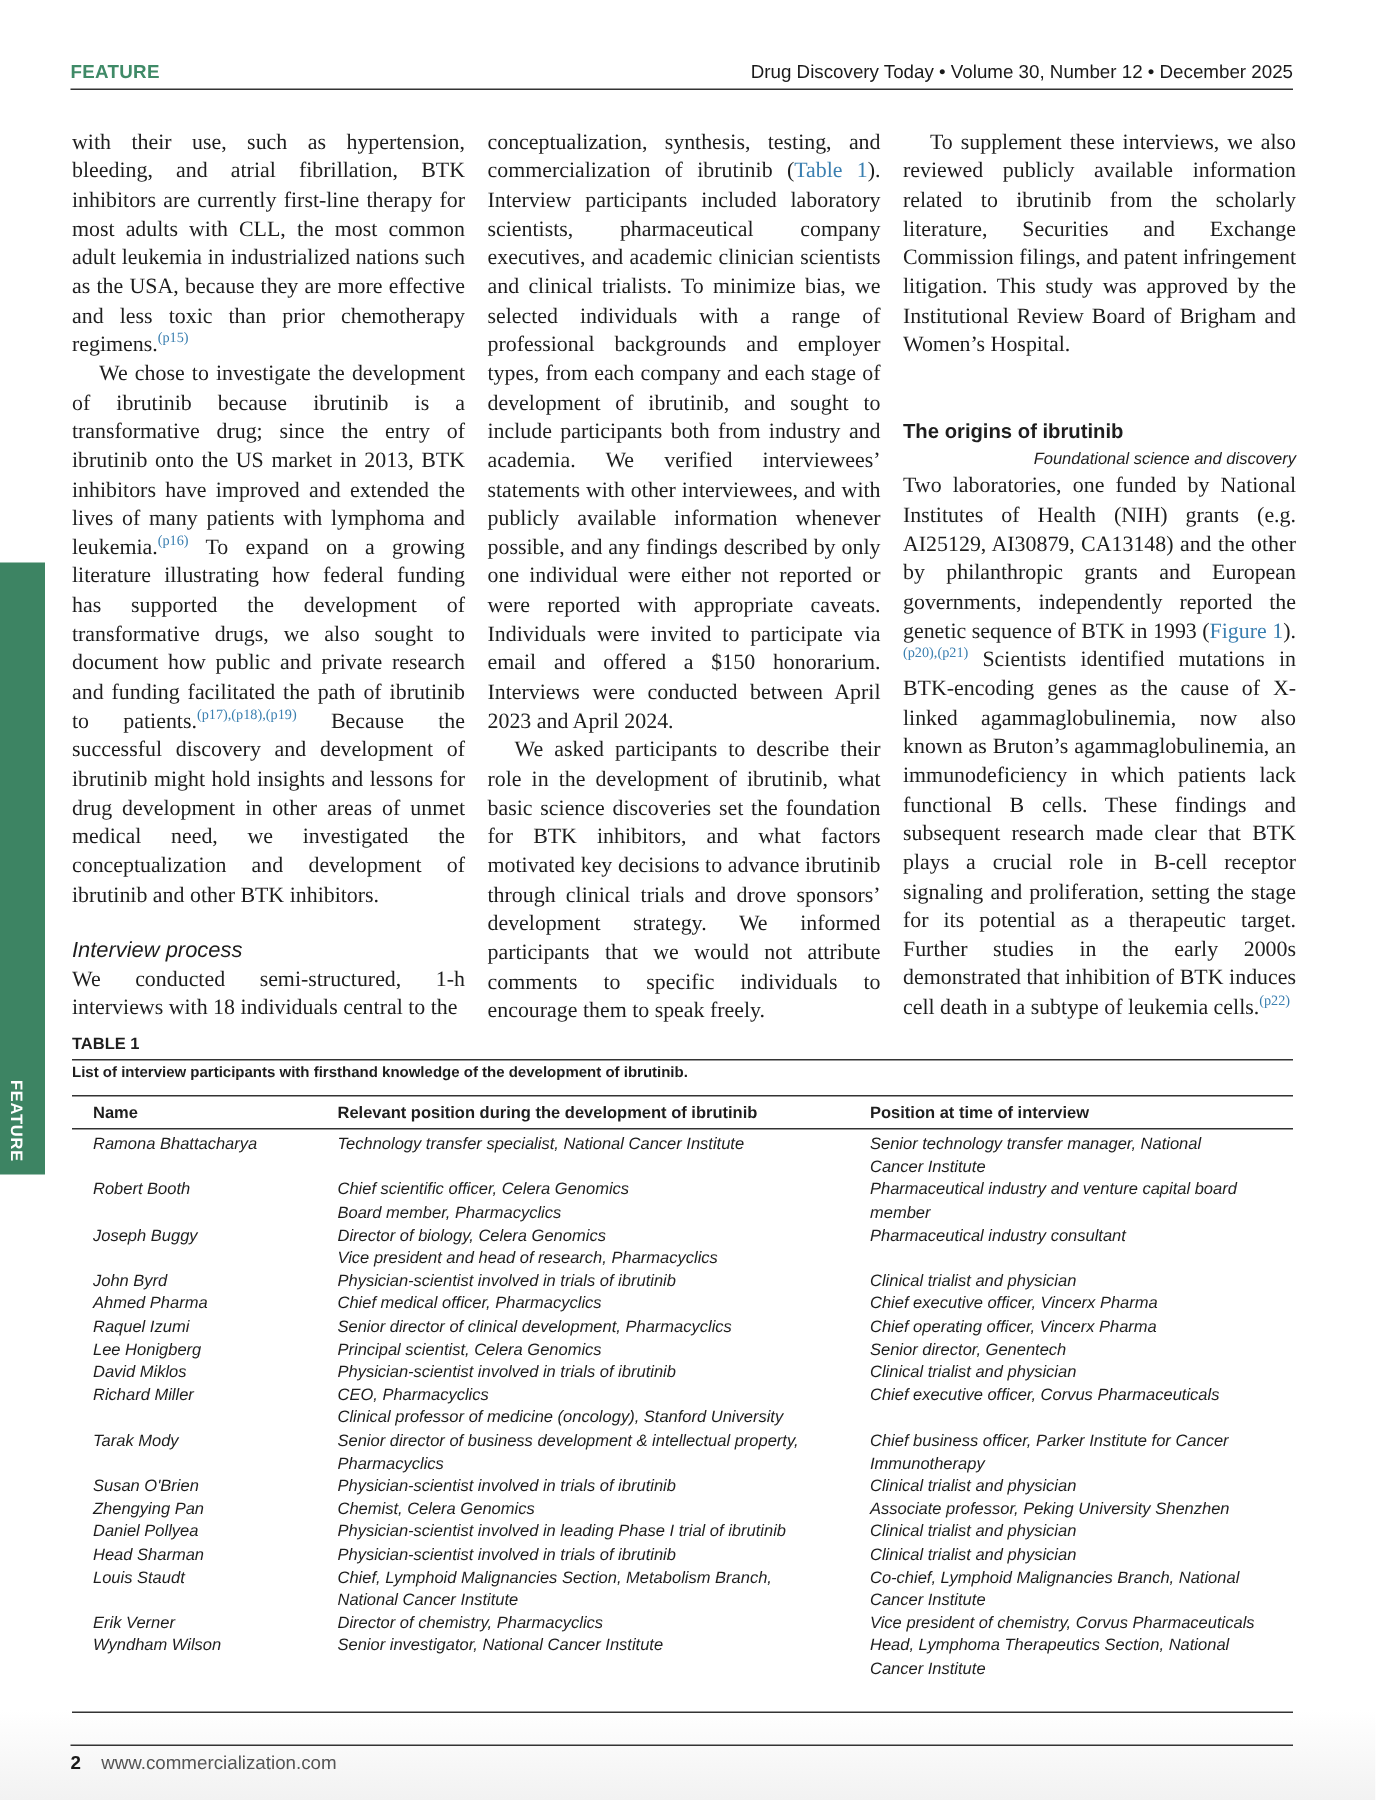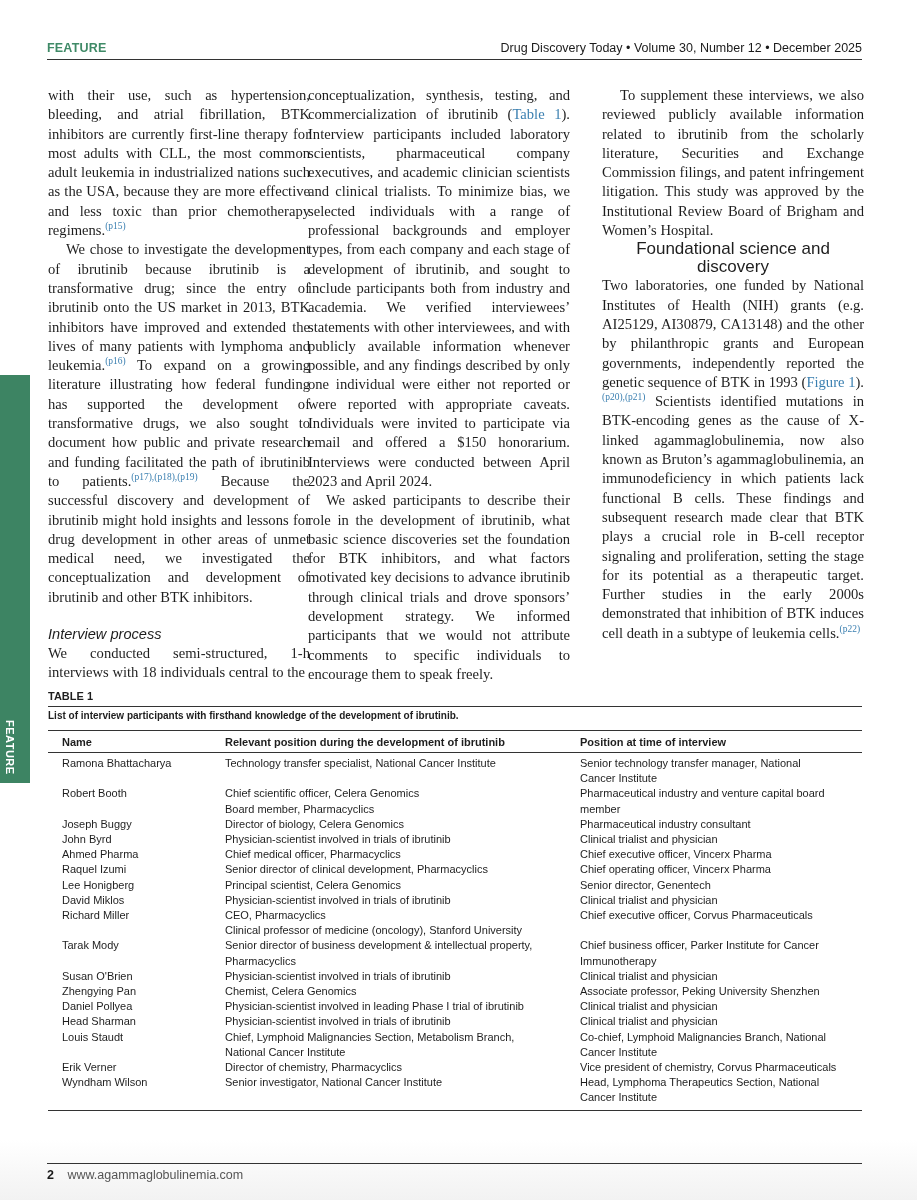--- a/index.html
+++ b/index.html
@@ -13,39 +13,39 @@
     .run-head .section { position: absolute; left: 0; top: 1px; font-family: "Liberation Sans", sans-serif; font-weight: bold; font-size: 12.5px; color: #3f8a67; letter-spacing: 0.2px; }
     .run-head .journal { position: absolute; right: 0; top: 1px; font-family: "Liberation Sans", sans-serif; font-size: 12.5px; color: #1a1a1a; }
 
     
     .side-tab { position: absolute; left: 0; top: 375px; width: 30px; height: 408px; background: #3d8463; }
     .side-tab span { position: absolute; left: 4px; bottom: 8px; writing-mode: vertical-rl; font-family: "Liberation Sans", sans-serif; font-weight: bold; font-size: 11px; color: #ffffff; letter-spacing: 0.5px; }
 
     
     .col { position: absolute; top: 86px; width: 262px; font-family: "Liberation Serif", serif; font-size: 14.6px; line-height: 19.3px; color: #1e1e1e; text-align: justify; hyphens: manual; }
     .col1 { left: 48px; }
-    .col2 { left: 308px; }
+    .col2 { left: 325px; }
     .col3 { left: 602px; }
     .col p { margin: 0; }
     .col p.indent { text-indent: 18px; }
     .ref { color: #3a7fb0; font-size: 9.5px; vertical-align: super; line-height: 0; }
     .xref { color: #3a7fb0; }
     .sub-italic { font-family: "Liberation Sans", sans-serif; font-style: italic; font-size: 14.6px; line-height: 19px; margin-top: 18px; text-align: left; color: #1e1e1e; }
     .sec-head { font-family: "Liberation Sans", sans-serif; font-weight: bold; font-size: 13.5px; line-height: 19px; margin-top: 38px; color: #1e1e1e; text-align: left; }
-    .sec-sub { font-family: "Liberation Sans", sans-serif; font-size: 17px; line-height: 18px; text-align: center; }
+    .sec-sub { font-family: "Liberation Sans", sans-serif; font-style: italic; font-size: 11px; line-height: 18px; text-align: right; }
 
     
     .tbl-label { position: absolute; left: 48px; top: 690px; font-family: "Liberation Sans", sans-serif; font-weight: bold; font-size: 11px; color: #1e1e1e; }
     .tbl-caption { position: absolute; left: 48px; top: 706px; width: 814px; border-top: 1.5px solid #333; padding-top: 3px; font-family: "Liberation Sans", sans-serif; font-weight: bold; font-size: 10px; color: #1e1e1e; }
     .tbl { position: absolute; left: 48px; top: 730px; width: 814px; border-top: 1.2px solid #333; font-family: "Liberation Sans", sans-serif; font-size: 11px; color: #1e1e1e; }
     .tbl .thead { display: flex; height: 22px; align-items: center; border-bottom: 1.2px solid #333; font-weight: bold; }
     .tbl .c1 { width: 177px; padding-left: 14px; }
     .tbl .c2 { width: 355px; }
     .tbl .c3 { width: 282px; }
-    .tbl .tbody { padding-top: 3px; padding-bottom: 4px; border-bottom: 1.5px solid #333; }
+    .tbl .tbody { padding-top: 3px; padding-bottom: 20px; border-bottom: 1.5px solid #333; font-style: italic; }
     .tbl .row { display: flex; line-height: 15.2px; }
     .tbl .row .c2 span, .tbl .row .c3 span { display: block; }
 
     
     .foot { position: absolute; left: 47px; top: 1163px; width: 815px; border-top: 1.5px solid #333; padding-top: 4px; font-family: "Liberation Sans", sans-serif; font-size: 12.5px; }
     .foot .pg { font-weight: bold; color: #1a1a1a; margin-right: 10px; }
     .foot .url { color: #555; }
   </style>
 </head>
 <body>
@@ -68,20 +68,21 @@
     <p>We conducted semi-structured, 1-h interviews with 18 individuals central to the</p>
   </div>
 
   <div class="col col2">
     <p><span>conceptualization, synthesis, testing, and commercialization of ibrutinib (</span><a class="xref">Table 1</a><span>). Interview participants included laboratory scientists, pharmaceutical company executives, and academic clinician scientists and clinical trialists. To minimize bias, we selected individuals with a range of professional backgrounds and employer types, from each company and each stage of development of ibrutinib, and sought to include participants both from industry and academia. We verified interviewees’ statements with other interviewees, and with publicly available information whenever possible, and any findings described by only one individual were either not reported or were reported with appropriate caveats. Individuals were invited to participate via email and offered a $150 honorarium. Interviews were conducted between April 2023 and April 2024.</span></p>
     <p class="indent">We asked participants to describe their role in the development of ibrutinib, what basic science discoveries set the foundation for BTK inhibitors, and what factors motivated key decisions to advance ibrutinib through clinical trials and drove sponsors’ development strategy. We informed participants that we would not attribute comments to specific individuals to encourage them to speak freely.</p>
   </div>
 
   <div class="col col3">
     <p class="indent">To supplement these interviews, we also reviewed publicly available information related to ibrutinib from the scholarly literature, Securities and Exchange Commission filings, and patent infringement litigation. This study was approved by the Institutional Review Board of Brigham and Women’s Hospital.</p>
+    <div class="sec-head">The origins of ibrutinib</div>
     <div class="sec-sub">Foundational science and discovery</div>
     <p><span>Two laboratories, one funded by National Institutes of Health (NIH) grants (e.g. AI25129, AI30879, CA13148) and the other by philanthropic grants and European governments, independently reported the genetic sequence of BTK in 1993 (</span><a class="xref">Figure 1</a><span>).</span><a class="ref">(p20),(p21)</a><span> Scientists identified mutations in BTK-encoding genes as the cause of X-linked agammaglobulinemia, now also known as Bruton’s agammaglobulinemia, an immunodeficiency in which patients lack functional B cells. These findings and subsequent research made clear that BTK plays a crucial role in B-cell receptor signaling and proliferation, setting the stage for its potential as a therapeutic target. Further studies in the early 2000s demonstrated that inhibition of BTK induces cell death in a subtype of leukemia cells.</span><a class="ref">(p22)</a></p>
   </div>
 
   <div class="tbl-label">TABLE 1</div>
   <div class="tbl-caption">List of interview participants with firsthand knowledge of the development of ibrutinib.</div>
   <div class="tbl">
     <div class="thead">
       <div class="c1">Name</div>
       <div class="c2">Relevant position during the development of ibrutinib</div>
@@ -106,20 +107,21 @@
           </div>
           <div class="c3">
             <span>Pharmaceutical industry and venture capital board</span>
             <span>member</span>
           </div>
         </div>
         <div class="row">
           <div class="c1">Joseph Buggy</div>
           <div class="c2">
             <span>Director of biology, Celera Genomics</span>
+            <span>Vice president and head of research, Pharmacyclics</span>
           </div>
           <div class="c3">
             <span>Pharmaceutical industry consultant</span>
           </div>
         </div>
         <div class="row">
           <div class="c1">John Byrd</div>
           <div class="c2">
             <span>Physician-scientist involved in trials of ibrutinib</span>
           </div>
@@ -248,15 +250,15 @@
           <div class="c3">
             <span>Head, Lymphoma Therapeutics Section, National</span>
             <span>Cancer Institute</span>
           </div>
         </div>
       </div>
   </div>
 
   <div class="foot">
     <span class="pg">2</span>
-    <a class="url">www.agammaglobulinemia.com</a>
+    <a class="url">www.commercialization.com</a>
   </div>
 </div>
 
 </body></html>

